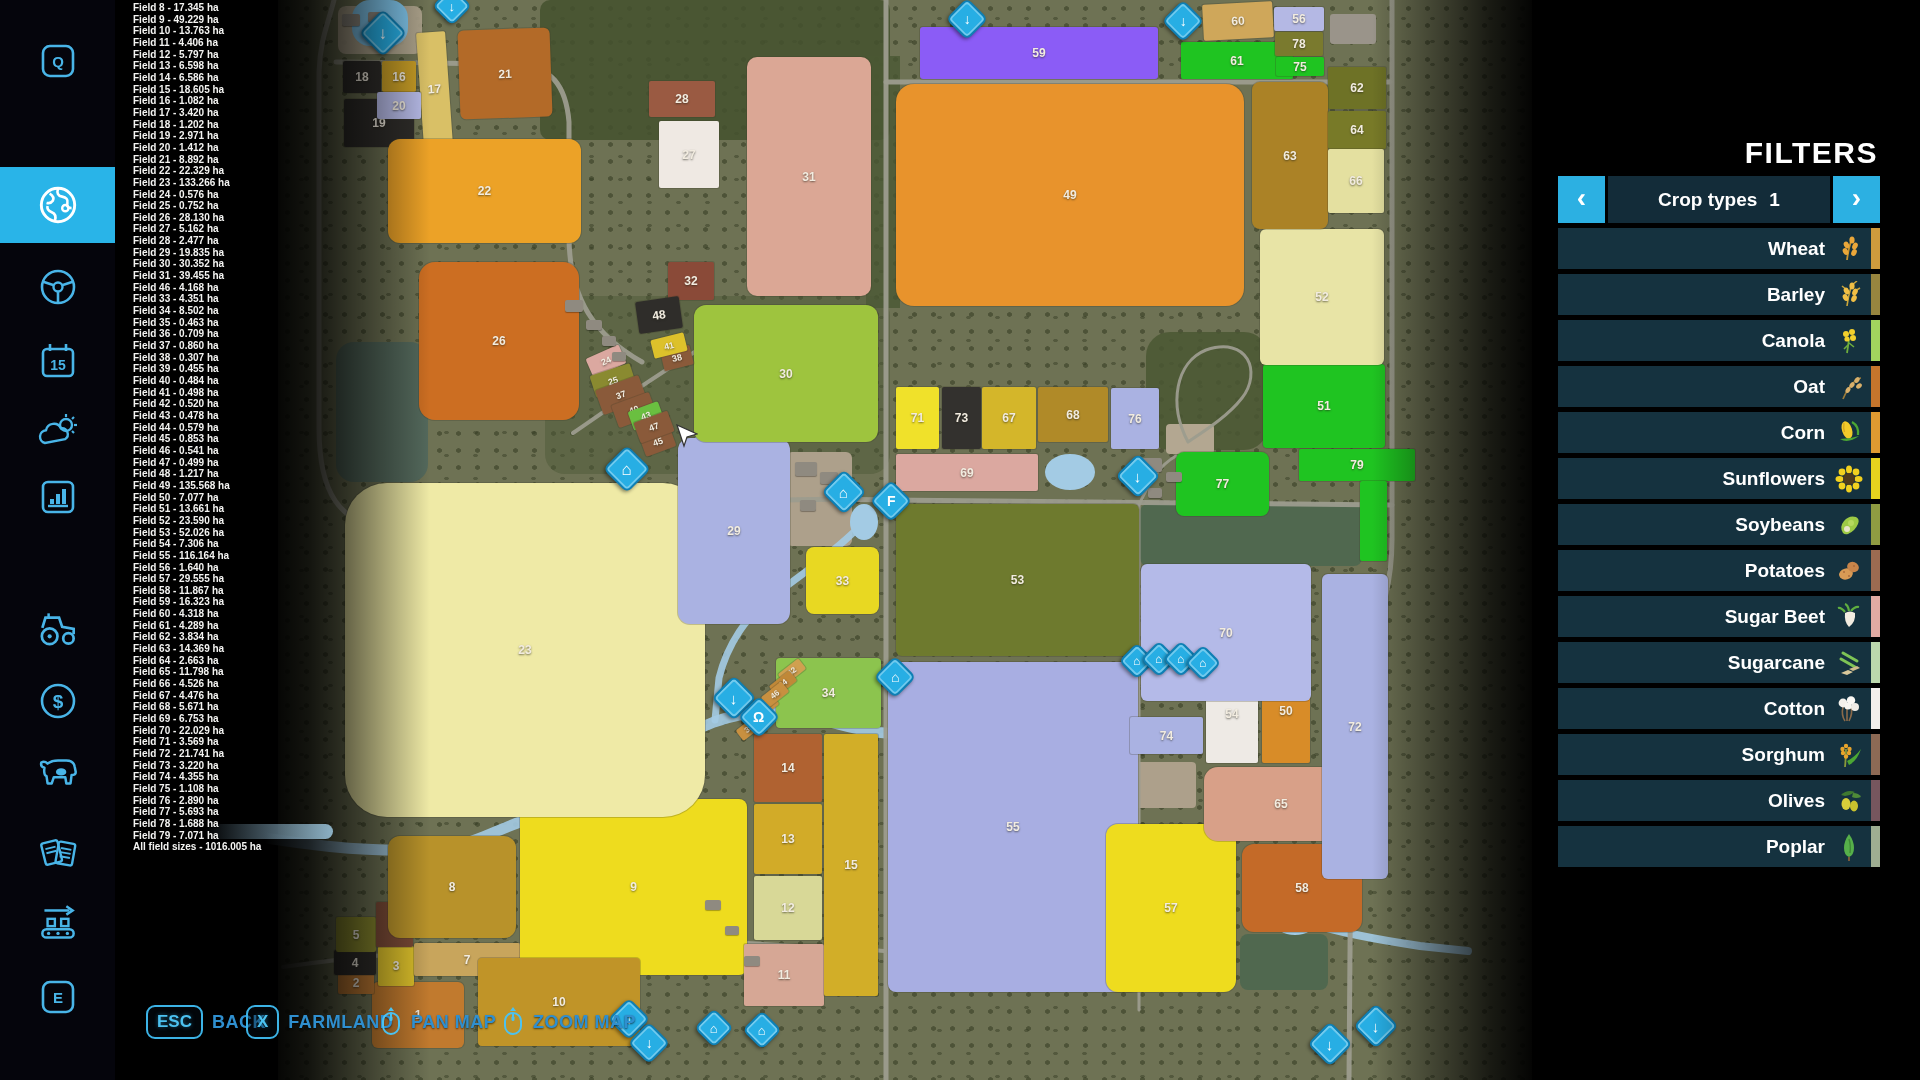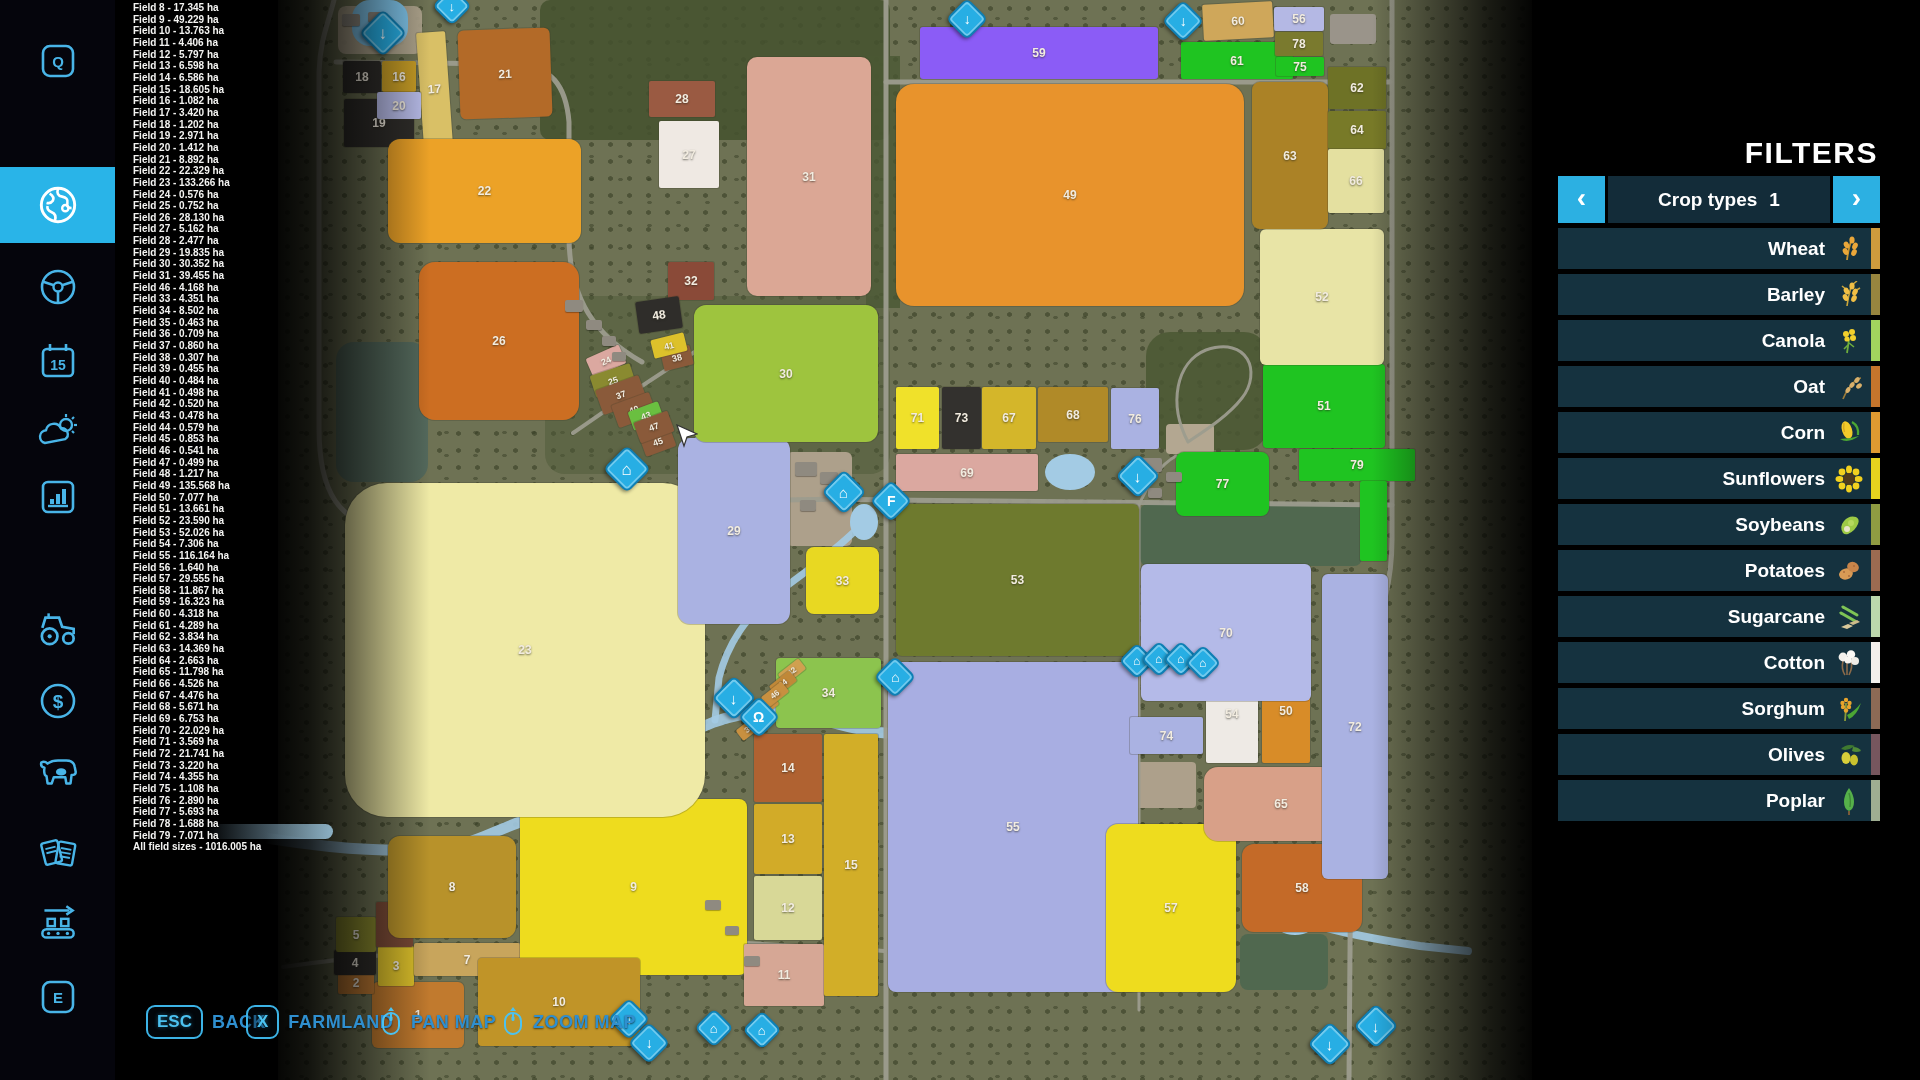--- a/index.html
+++ b/index.html
@@ -769,20 +769,30 @@
               <ellipse cx="11" cy="17" rx="7" ry="5.5" fill="#d89a55" transform="rotate(-15 11 17)"></ellipse>
               <ellipse cx="18" cy="10" rx="6" ry="5" fill="#c8854a" transform="rotate(20 18 10)"></ellipse>
               <circle cx="9" cy="15" r="0.9" fill="#a8683a"></circle>
               <circle cx="14" cy="19" r="0.9" fill="#a8683a"></circle>
               <circle cx="19" cy="9" r="0.9" fill="#a8683a"></circle>
             </svg>
           </span>
           <span class="crop-stripe" style="background:#9c6b51"></span>
         </div>
         <div class="crop-row">
+          <span class="crop-label">Sugar Beet</span>
+          <span class="crop-icon">
+            <svg viewBox="0 0 28 28" width="28" height="28">
+              <path d="M10,10 q-1,9 4,14 q7,-5 6,-14 q-5,-3 -10,0 z" fill="#f2ece0"></path>
+              <path d="M10,9 Q6,4 3,5 M14,8 Q13,2 10,1 M16,8 Q20,3 24,4" stroke="#5fae3f" stroke-width="2.2" fill="none"></path>
+            </svg>
+          </span>
+          <span class="crop-stripe" style="background:#e2aba3"></span>
+        </div>
+        <div class="crop-row">
           <span class="crop-label">Sugarcane</span>
           <span class="crop-icon">
             <svg viewBox="0 0 28 28" width="28" height="28">
               <g stroke="#7ec455" stroke-width="3" stroke-linecap="round">
                 <line x1="8" y1="4" x2="22" y2="12"></line>
                 <line x1="6" y1="10" x2="20" y2="18"></line>
               </g>
               <path d="M6,24 l7,-3 5,2 -6,3 z" fill="#d9c89a"></path>
               <path d="M14,20 l8,-3 3,2 -7,3 z" fill="#cdbb8a"></path>
             </svg>

